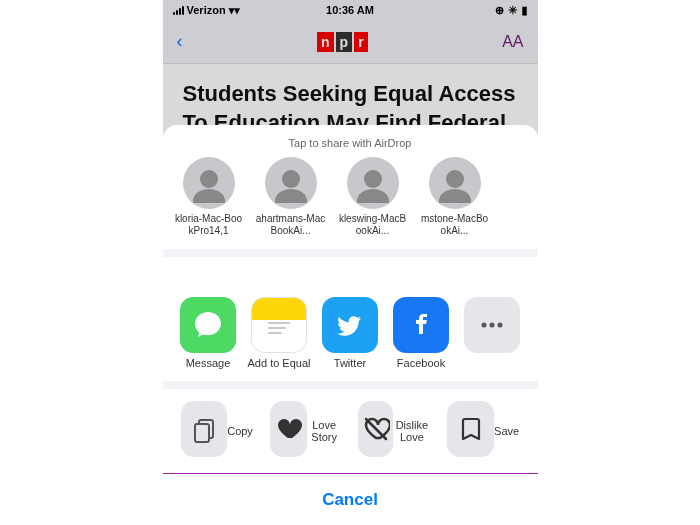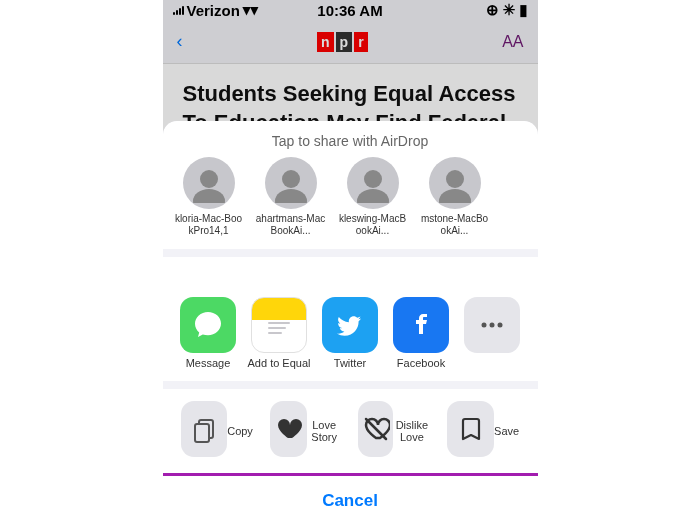--- a/index.html
+++ b/index.html
@@ -23,21 +23,21 @@
     }
 
     
     .status-bar {
       height: 20px;
       background: #f2f2f7;
       display: flex;
       align-items: center;
       justify-content: space-between;
       padding: 0 10px;
-      font-size: 15px;
+      font-size: 11px;
       font-weight: 600;
       color: #000;
     }
     .status-left { display: flex; align-items: center; gap: 3px; }
     .status-center { position: absolute; left: 50%; transform: translateX(-50%); }
     .status-right { display: flex; align-items: center; gap: 4px; }
 
     
     .nav-bar {
       height: 44px;
@@ -108,21 +108,21 @@
 
     .airdrop-section {
       background: #fff;
       border-radius: 14px 14px 0 0;
       padding: 8px 0 12px;
       margin-bottom: 8px;
     }
 
     .airdrop-label {
       text-align: center;
-      font-size: 14px;
+      font-size: 11px;
       color: #666;
       margin-bottom: 8px;
       padding-top: 4px;
     }
 
     .airdrop-avatars {
       display: flex;
       gap: 10px;
       padding: 0 10px;
     }
@@ -241,21 +241,21 @@
       right: 0;
       height: 52px;
       background: #fff;
       display: flex;
       align-items: center;
       justify-content: center;
       font-size: 17px;
       font-weight: 600;
       color: #007aff;
       z-index: 20;
-      border-top: 3px solid #a21caf;
+      border-top: 1px solid #a21caf;
     }
 
     .signal-bar {
       display: inline-flex;
       align-items: flex-end;
       gap: 1px;
       height: 10px;
     }
     .signal-bar span {
       background: #000;

